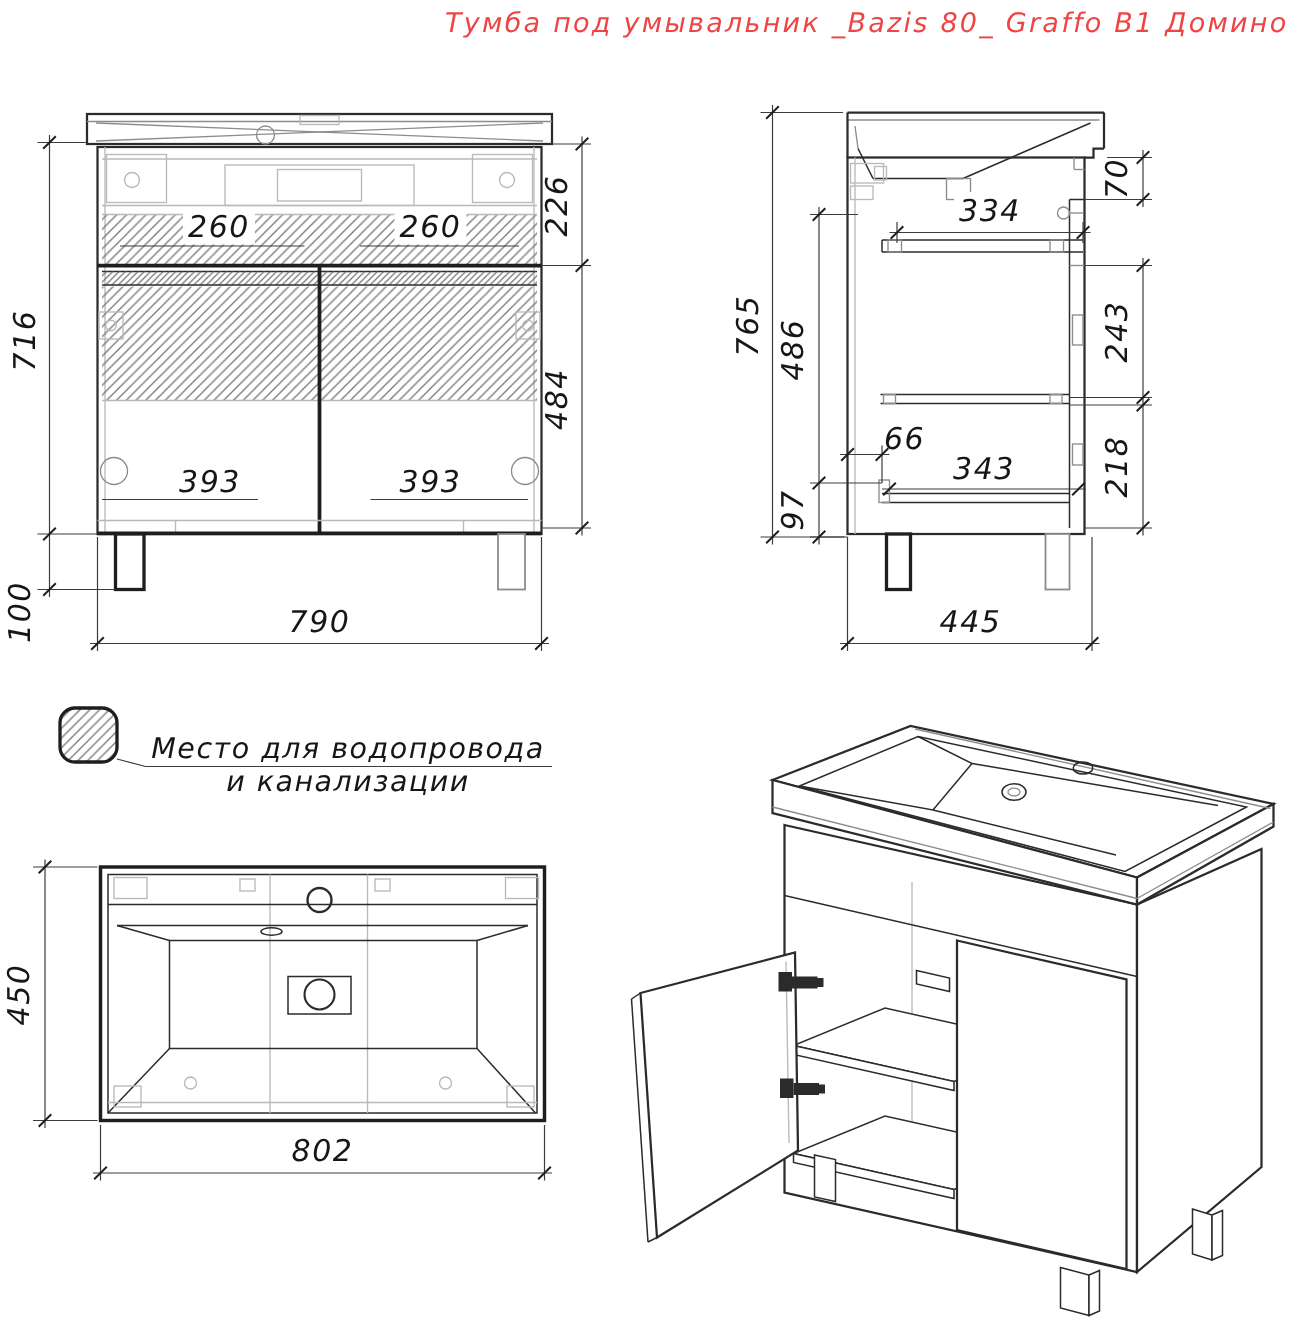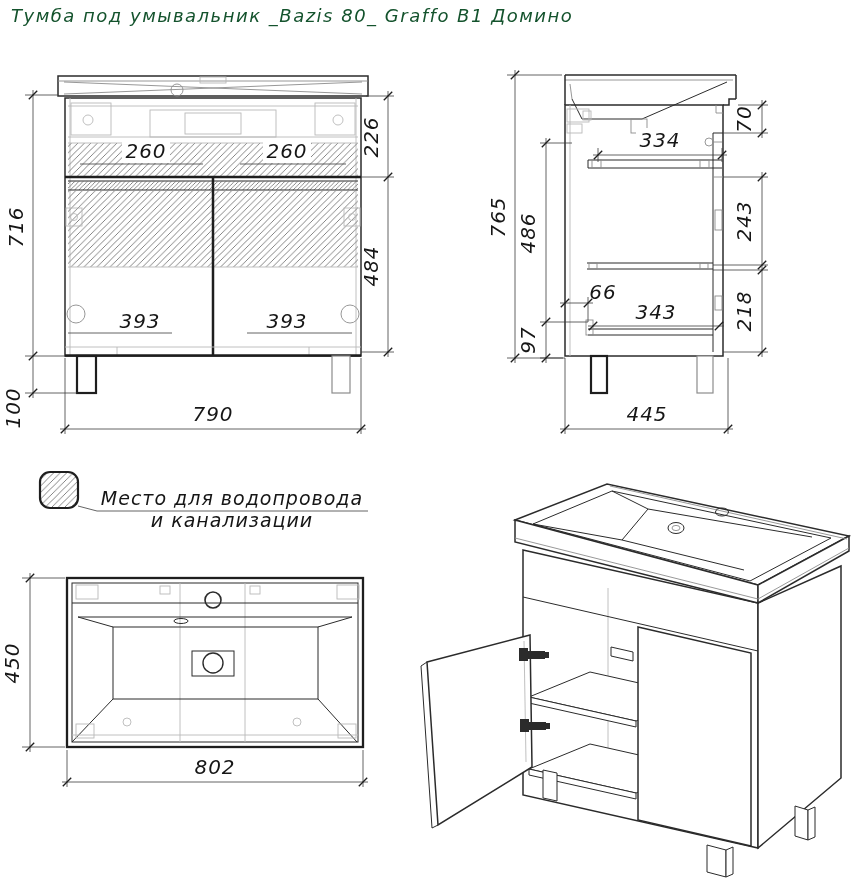--- a/index.html
+++ b/index.html
@@ -1,19 +1,19 @@
 <!DOCTYPE html>
 <html><head>
 <meta charset="utf-8">
 <style>
   html,body{margin:0;padding:0;background:#fff;}
   .stage{position:relative;width:859px;height:882px;background:#ffffff;overflow:hidden;
          font-family:"DejaVu Sans",sans-serif;}
-  .title{position:absolute;top:5px;left:0;right:0;text-align:left;
-         font:italic 18px "DejaVu Sans",sans-serif;letter-spacing:1.5px;color:#14532d;margin-left:11px;}
+  .title{position:absolute;top:5px;left:0;right:0;text-align:right;
+         font:italic 18px "DejaVu Sans",sans-serif;letter-spacing:1.5px;color:#ef4444;margin-left:11px;}
   svg{position:absolute;top:0;left:0;}
   .ln{fill:none;stroke:#2b2b2b;stroke-width:1.5;}
   .l2{fill:none;stroke:#2b2b2b;stroke-width:1;}
   .tk2{fill:none;stroke:#1e1e1e;stroke-width:2.5;}
   .lt{fill:none;stroke:#b9b9b9;stroke-width:0.9;}
   .md{fill:none;stroke:#8c8c8c;stroke-width:0.9;}
   .dm{fill:none;stroke:#3c3c3c;stroke-width:0.8;}
   .wf{fill:#ffffff;stroke:#2b2b2b;stroke-width:1.5;}
   .wf2{fill:#ffffff;stroke:#2b2b2b;stroke-width:1;}
   .hbox{fill:#ffffff;stroke:none;}

